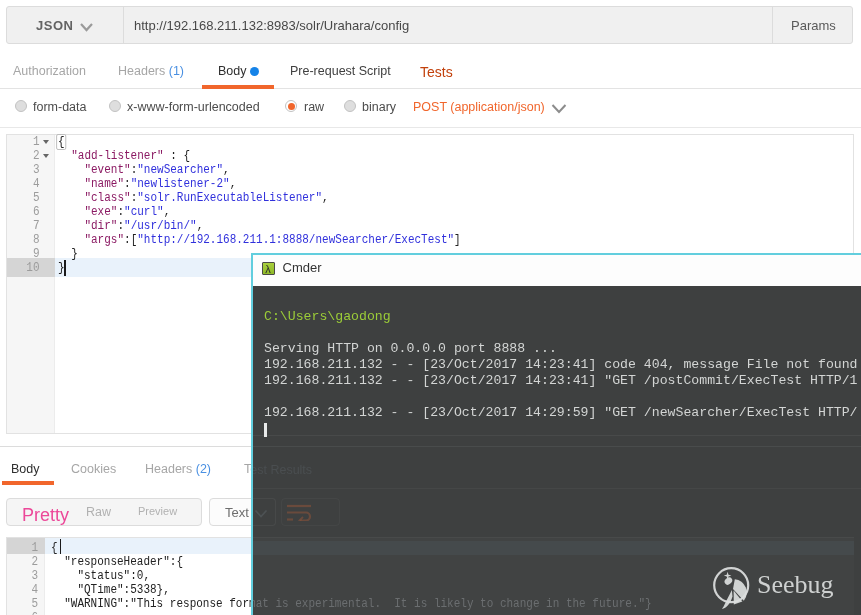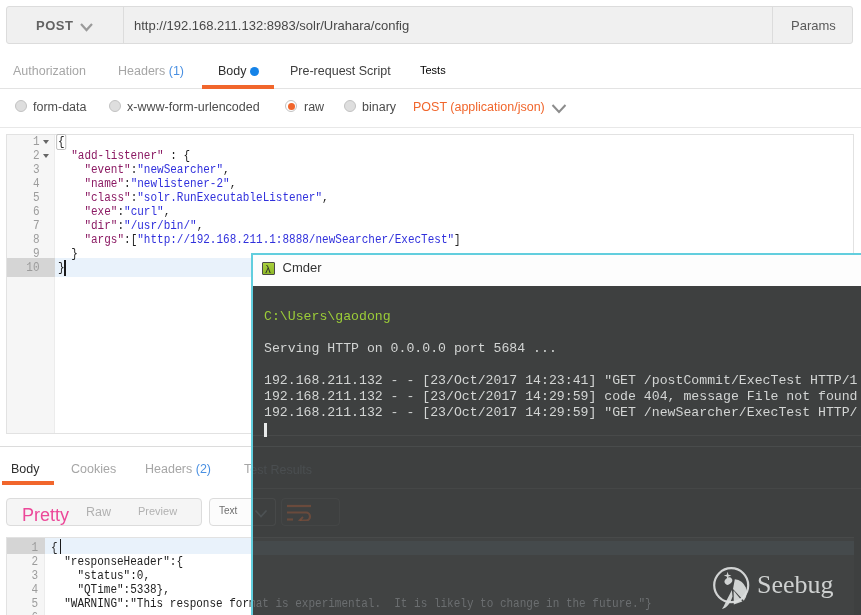--- a/index.html
+++ b/index.html
@@ -6,37 +6,37 @@
 body{position:relative;font-family:"Liberation Sans",sans-serif}
 .abs{position:absolute}
 .mono{font-family:"Liberation Mono",monospace;font-size:12px;line-height:14px;white-space:pre;color:#222;transform:scaleX(.9167);transform-origin:0 50%}
 .key{color:#8b1a63}.val{color:#3030dc}
 .num{font-family:"Liberation Mono",monospace;font-size:12px;line-height:14px;color:#9c9c9c;text-align:right;transform:scaleX(.9167);transform-origin:100% 50%}
 .tmono{font-family:"Liberation Mono",monospace;font-size:13.2px;line-height:16px;white-space:pre;color:#d3d5d4}
 </style></head>
 <body>
 
 <div class="abs" style="left:6px;top:6px;width:847px;height:38px;background:#f0f0f0;border:1px solid #dcdcdc;border-radius:3px"></div>
-<div class="abs" style="left:36px;top:18px;font-size:13px;color:#636363;letter-spacing:.5px;font-weight:bold">POST</div>
+<div class="abs" style="left:36px;top:18px;font-size:13px;color:#636363;letter-spacing:.5px;font-weight:bold">JSON</div>
 <svg class="abs" style="left:79px;top:22px" width="15" height="10" viewBox="0 0 15 10">
     <path d="M2 2 L7.5 8 L13 2" stroke="#9a9a9a" stroke-width="2.2" fill="none"></path>
   </svg>
 <div class="abs" style="left:123px;top:7px;width:1px;height:36px;background:#dcdcdc"></div>
 <div class="abs" style="left:134px;top:18px;font-size:13px;color:#484848">http://192.168.211.132:8983/solr/Urahara/config</div>
 <div class="abs" style="left:772px;top:7px;width:1px;height:36px;background:#dcdcdc"></div>
 <div class="abs" style="left:791px;top:18px;font-size:13px;color:#5a5a5a">Params</div>
 
 <div class="abs" style="left:0;top:88px;width:861px;height:1px;background:#e3e3e3"></div>
 <div class="abs" style="left:13px;top:64px;font-size:12.5px;color:#a6a6a6">Authorization</div>
 <div class="abs" style="left:118px;top:64px;font-size:12.5px;color:#a6a6a6">Headers <span style="color:#4a90e2">(1)</span></div>
 <div class="abs" style="left:218px;top:64px;font-size:12.5px;color:#2e2e2e">Body</div>
 <div class="abs" style="left:250px;top:67px;width:9px;height:9px;border-radius:50%;background:#1583e8"></div>
 <div class="abs" style="left:202px;top:84.5px;width:72px;height:4px;background:#f1662c"></div>
 <div class="abs" style="left:290px;top:64px;font-size:12.5px;color:#404040">Pre-request Script</div>
-<div class="abs" style="left:420px;top:64px;font-size:11px;color:#000000">Tests</div>
+<div class="abs" style="left:420px;top:64px;font-size:14px;color:#c2410c">Tests</div>
 
 <div class="abs" style="left:0;top:127px;width:861px;height:1px;background:#e8e8e8"></div>
 <div class="abs" style="left:15px;top:100px;width:12px;height:12px;border-radius:50%;background:#dedede;border:1px solid #c2c2c2"></div>
 <div class="abs" style="left:33px;top:99.5px;font-size:12.5px;color:#4c4c4c">form-data</div>
 <div class="abs" style="left:109px;top:100px;width:12px;height:12px;border-radius:50%;background:#dedede;border:1px solid #c2c2c2"></div>
 <div class="abs" style="left:127px;top:99.5px;font-size:12.5px;color:#4c4c4c">x-www-form-urlencoded</div>
 <div class="abs" style="left:285px;top:100px;width:12px;height:12px;border-radius:50%;background:#fff;border:1px solid #c2c2c2"></div>
 <div class="abs" style="left:287.5px;top:102.5px;width:7px;height:7px;border-radius:50%;background:#f1662c"></div>
 <div class="abs" style="left:304px;top:99.5px;font-size:12.5px;color:#4c4c4c">raw</div>
 <div class="abs" style="left:344px;top:100px;width:12px;height:12px;border-radius:50%;background:#dedede;border:1px solid #c2c2c2"></div>
@@ -86,21 +86,21 @@
 <div class="abs" style="left:2px;top:481px;width:52px;height:4px;background:#f1662c"></div>
 <div class="abs" style="left:71px;top:461.5px;font-size:12.5px;color:#a6a6a6">Cookies</div>
 <div class="abs" style="left:145px;top:461.5px;font-size:12.5px;color:#a6a6a6">Headers <span style="color:#4a90e2">(2)</span></div>
 
 <div class="abs" style="left:6px;top:497.5px;width:196px;height:28px;background:#f5f5f5;border:1px solid #dcdcdc;border-radius:4px"></div>
 <div class="abs" style="left:22px;top:505px;font-size:18px;color:#ec4899">Pretty</div>
 <div class="abs" style="left:86px;top:505px;font-size:12.5px;color:#b1b1b1">Raw</div>
 <div class="abs" style="left:138px;top:505px;font-size:11px;color:#b1b1b1">Preview</div>
 
 <div class="abs" style="left:209px;top:497.5px;width:67px;height:28px;background:#fcfcfc;border:1px solid #dcdcdc;border-radius:4px"></div>
-<div class="abs" style="left:219px;top:504.5px;font-size:10px;color:#6e6e6e">Text</div>
+<div class="abs" style="left:225px;top:504.5px;font-size:13px;color:#6e6e6e">Text</div>
 
 <div class="abs" style="left:6px;top:537px;width:848px;height:78px;border:1px solid #e2e2e2;border-bottom:none;background:#fff"></div>
 <div class="abs" style="left:7px;top:538px;width:38px;height:77px;background:#f6f6f6;border-right:1px solid #ececec"></div>
 <div class="abs" style="left:45px;top:538px;width:808px;height:16px;background:#e9f2fb"></div>
 <div class="abs" style="left:7px;top:538px;width:38px;height:16px;background:#d5d5d5"></div>
 <div class="abs" style="left:59.8px;top:539px;width:1.6px;height:14.5px;background:#1a1a1a"></div>
 <div id="gut2" class="abs">
     <div class="num abs" style="left:7px;top:540.5px;width:31px">1</div>
     <div class="num abs" style="left:7px;top:554.5px;width:31px">2</div>
     <div class="num abs" style="left:7px;top:568.5px;width:31px">3</div>
@@ -142,23 +142,23 @@
         <path d="M16 13 L12.5 16.5 L16 19" stroke-width="1.8"></path>
         <path d="M0 15.5 H6"></path>
       </svg>
     <div class="abs" style="left:0;top:251.5px;width:601px;height:1px;background:rgba(230,238,242,0.05)"></div>
     <div class="abs" style="left:0;top:251.5px;width:601px;height:78px;background:rgba(255,255,255,0.015)"></div>
     <div class="abs" style="left:0;top:255px;width:601px;height:14px;background:rgba(140,180,225,0.06)"></div>
     <div class="mono abs" style="left:-202px;top:311px;color:#6b6e70">  "WARNING":"This response format is experimental.  It is likely to change in the future."}</div>
 
     <div id="term" class="abs" style="left:4px;top:0;width:632px;height:330px">
         <div class="tmono abs" style="left:7.5px;top:23.4px;color:#9ccd38">C:\Users\gaodong</div>
-        <div class="tmono abs" style="left:7.5px;top:55.5px">Serving HTTP on 0.0.0.0 port 5684 ...</div>
+        <div class="tmono abs" style="left:7.5px;top:55.5px">Serving HTTP on 0.0.0.0 port 8888 ...</div>
+        <div class="tmono abs" style="left:7.5px;top:71.55000000000001px">192.168.211.132 - - [23/Oct/2017 14:23:41] code 404, message File not found</div>
         <div class="tmono abs" style="left:7.5px;top:87.6px">192.168.211.132 - - [23/Oct/2017 14:23:41] "GET /postCommit/ExecTest HTTP/1</div>
-        <div class="tmono abs" style="left:7.5px;top:103.65px">192.168.211.132 - - [23/Oct/2017 14:29:59] code 404, message File not found</div>
         <div class="tmono abs" style="left:7.5px;top:119.70000000000002px">192.168.211.132 - - [23/Oct/2017 14:29:59] "GET /newSearcher/ExecTest HTTP/</div>
         <div class="abs" style="left:7.7px;top:137.5px;width:2.5px;height:13.5px;background:#e8eaea"></div>
       </div>
 
     <div id="seebug" class="abs" style="left:0;top:0;width:608px;height:330px">
         <svg width="200" height="70" viewBox="0 0 200 70" style="position:absolute;left:397.5px;top:264.5px">
           <circle cx="81.2" cy="35.2" r="17" fill="none" stroke="#dde0df" stroke-width="2.2" opacity="0.92"></circle>
           <g fill="#dde0df" opacity="0.92">
             <ellipse cx="78.4" cy="31.1" rx="4.1" ry="3.2" transform="rotate(-38 78.4 31.1)"></ellipse>
             <path d="M77.6 21.8 L78.5 24.7 L81.4 25.6 L78.5 26.5 L77.6 29.4 L76.7 26.5 L73.8 25.6 L76.7 24.7 Z"></path>

